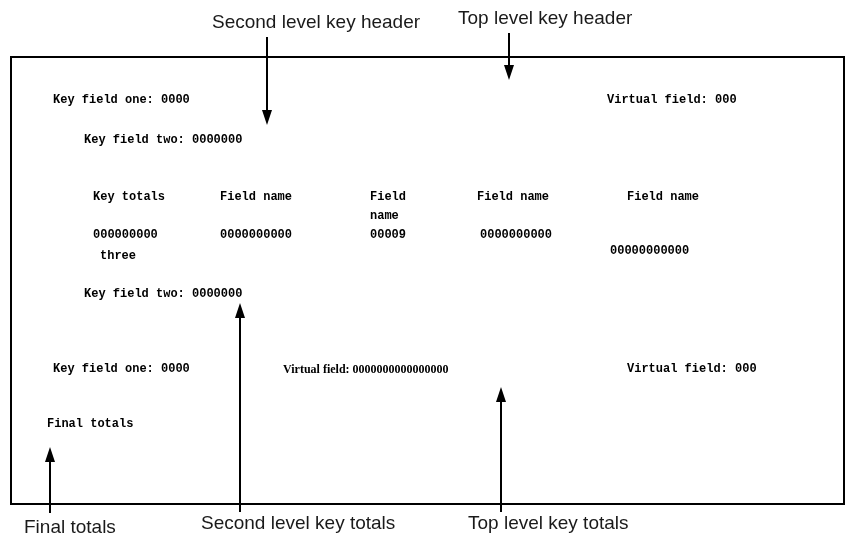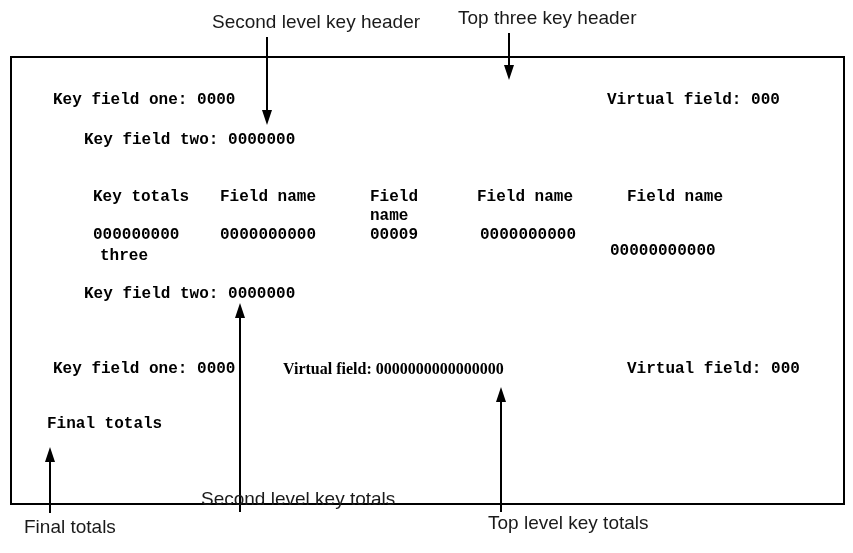--- a/index.html
+++ b/index.html
@@ -28,21 +28,21 @@
     top: 56px;
     width: 831px;
     height: 445px;
     border: 2px solid #000000;
     background: #ffffff;
   }
   .mono {
     position: absolute;
     font-family: "Liberation Mono", "DejaVu Sans Mono", monospace;
     font-weight: bold;
-    font-size: 16px;
+    font-size: 12px;
     line-height: 16px;
     color: #000000;
     white-space: pre;
   }
   .arrow-line {
     position: absolute;
     width: 2px;
     background: #000000;
   }
   .arrow-head {
@@ -54,21 +54,21 @@
   }
   .arrow-head.down { border-top: 15px solid #000000; }
   .arrow-head.up   { border-bottom: 15px solid #000000; }
 </style>
 </head>
 <body>
 
 <div class="canvas">
 
   <div class="callout" style="left:212px; top:11px;">Second level key header</div>
-  <div class="callout" style="left:458px; top:7px;">Top three key header</div>
+  <div class="callout" style="left:458px; top:7px;">Top level key header</div>
 
   <div class="report-box"></div>
 
   <div class="mono" style="left:53px;  top:92px;">Key field one: 0000</div>
   <div class="mono" style="left:607px; top:92px;">Virtual field: 000</div>
 
   <div class="mono" style="left:84px; top:132px;">Key field two: 0000000</div>
 
   <div class="mono" style="left:93px;  top:189px;">Key totals</div>
   <div class="mono" style="left:220px; top:189px;">Field name</div>
@@ -112,16 +112,16 @@
     <div class="arrow-head up" style="left:235px; top:303px;"></div>
     <div class="arrow-line" style="left:239px; top:317px; height:195px;"></div>
   </div>
 
   <div>
     <div class="arrow-head up" style="left:496px; top:387px;"></div>
     <div class="arrow-line" style="left:500px; top:401px; height:111px;"></div>
   </div>
 
   <div class="callout" style="left:24px; top:516px;">Final totals</div>
-  <div class="callout" style="left:201px; top:488px;text-align:center;">Second level key totals</div>
-  <div class="callout" style="left:468px; top:512px;margin-left:20px;">Top level key totals</div>
+  <div class="callout" style="left:201px; top:512px;text-align:center;">Second level key totals</div>
+  <div class="callout" style="left:468px; top:512px;">Top level key totals</div>
 
 </div>
 
 </body></html>

